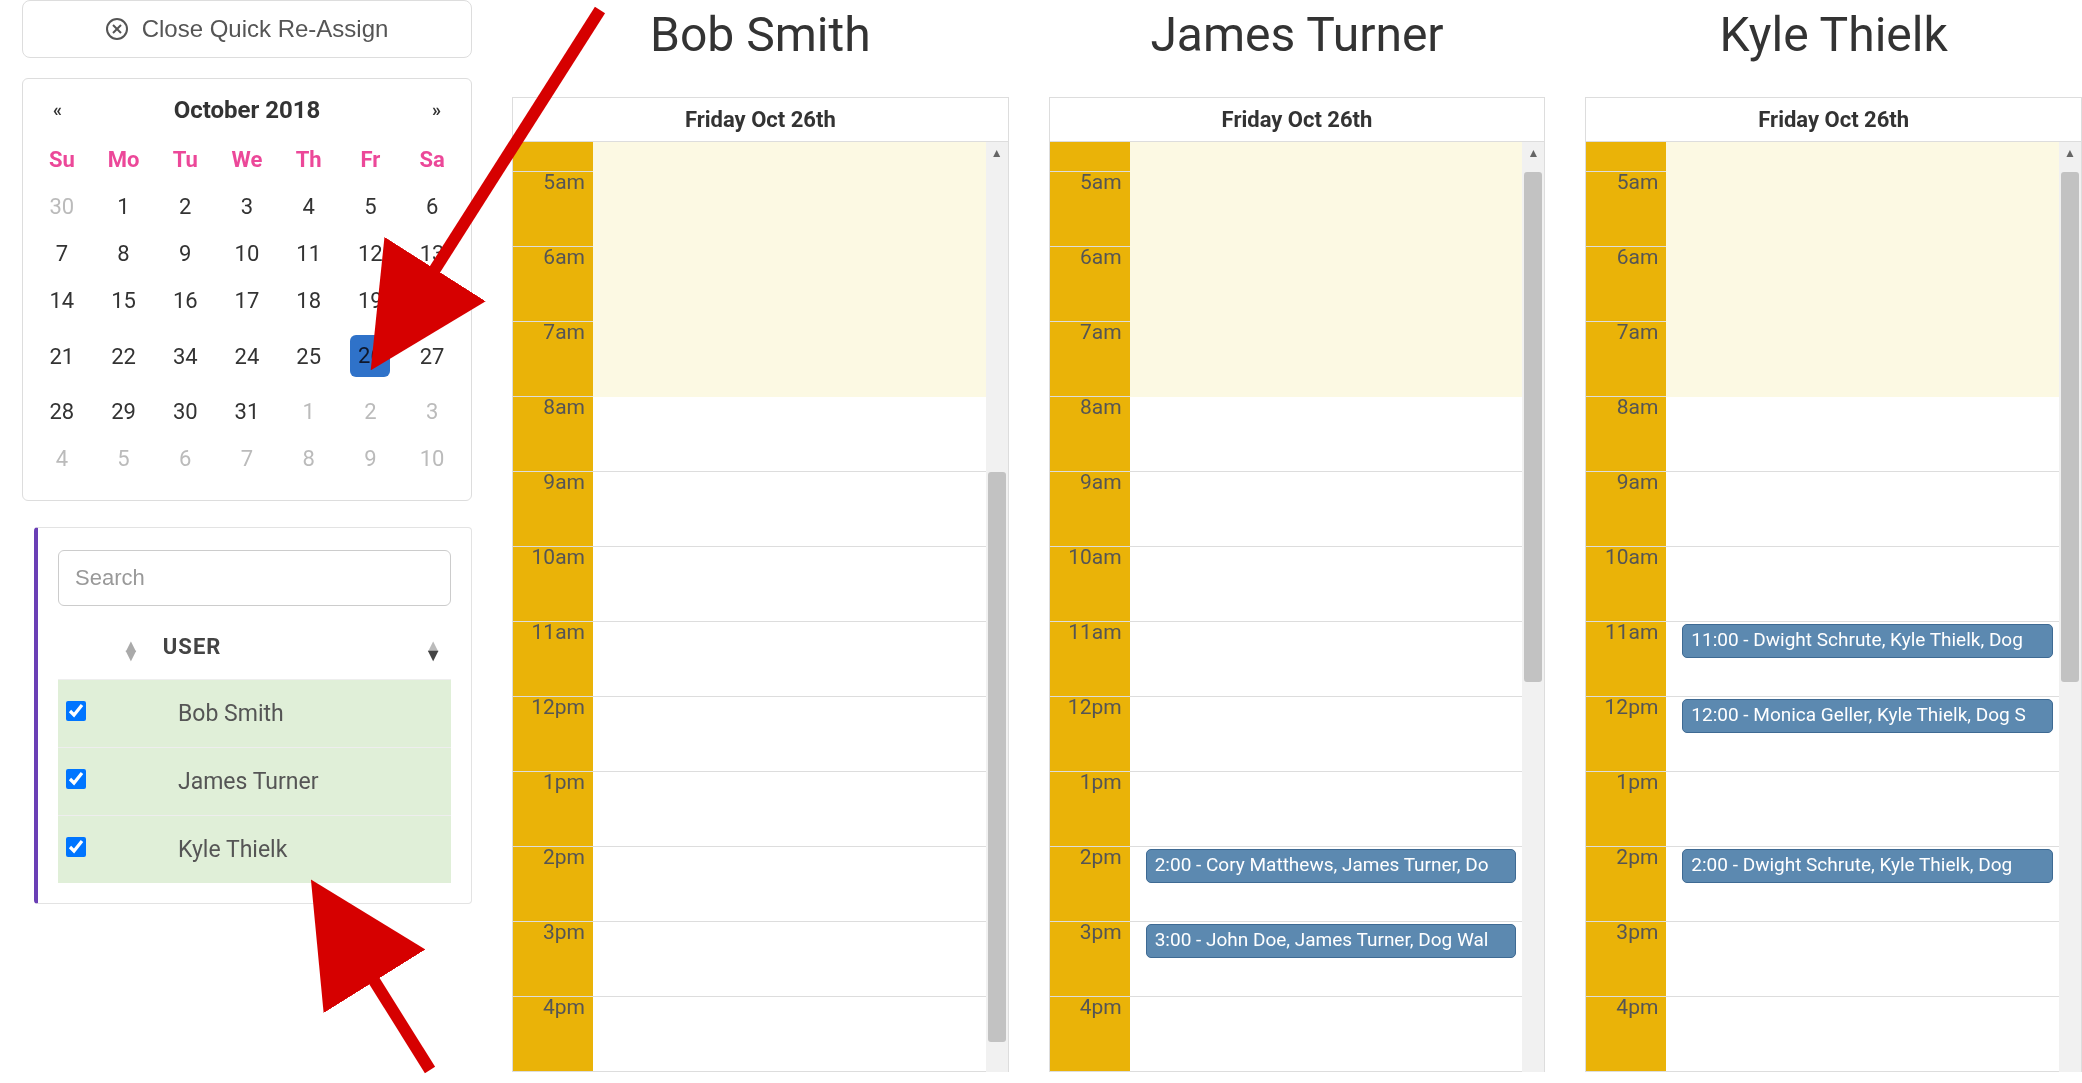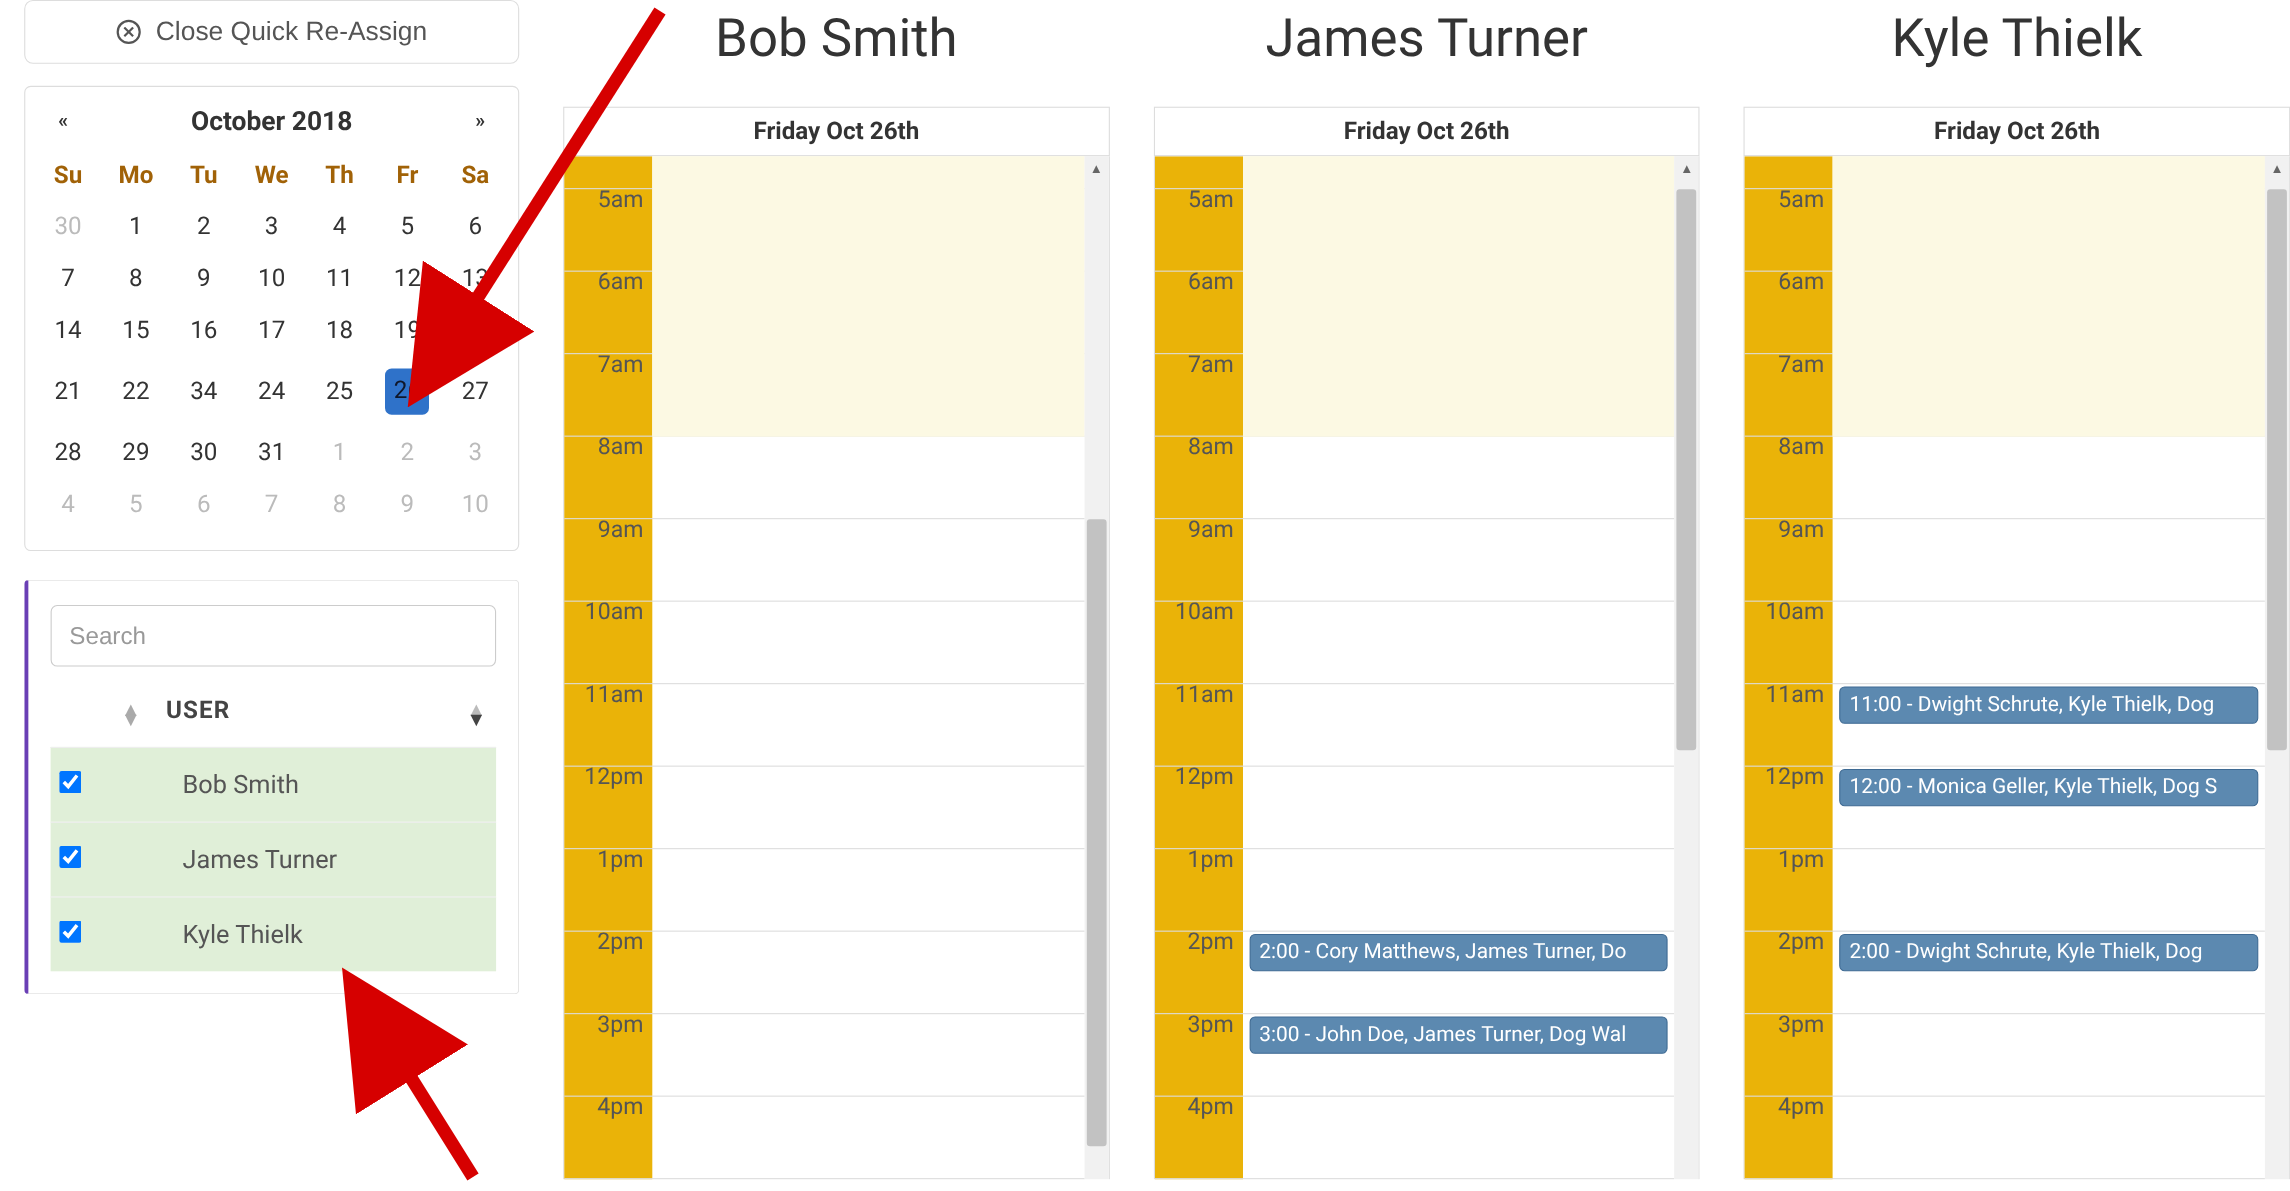--- a/index.html
+++ b/index.html
@@ -71,40 +71,41 @@
 .cal-grid {
   width: 100%;
   border-collapse: collapse;
 }
 .cal-grid th, .cal-grid td {
   width: 14.28%;
   text-align: center;
   padding: 11px 0;
   font-size: 22px;
 }
-.cal-grid th { font-weight: 700; color: #a16207; }
+.cal-grid th { font-weight: 700; color: #ec4899; }
 .cal-grid td { cursor: pointer; color: #333; }
 .cal-grid td.other-month { color: #bbb; }
 .cal-grid td.selected span {
   display: inline-block;
   background: #2f72c9;
   color: #0f172a;
   border-radius: 6px;
   width: 40px;
   height: 42px;
   line-height: 42px;
 }
 
 .user-panel {
   margin-top: 26px;
   background: #fff;
   border: 1px solid #e3e3e3;
   border-left: 4px solid #6a3fb5;
   border-radius: 4px;
   padding: 22px 20px 20px 20px;
+  margin-left: 12px;
 }
 .search-input {
   width: 100%;
   padding: 14px 16px;
   font-size: 22px;
   border: 1px solid #ccc;
   border-radius: 6px;
   color: #555;
 }
 .search-input::placeholder { color: #999; }
@@ -205,21 +206,21 @@
   background: #fcf9e3;
 }
 .slot {
   height: 75px;
   border-bottom: 1px solid #ddd;
 }
 .slot.cut { height: 30px; }
 
 .event {
   position: absolute;
-  left: 6px; right: 6px;
+  left: 16px; right: 6px;
   height: 34px;
   background: #5c89b0;
   border: 1px solid #3e6a93;
   border-radius: 5px;
   color: #fff;
   font-size: 19px;
   padding: 3px 8px;
   overflow: hidden;
   white-space: nowrap;
   cursor: pointer;

